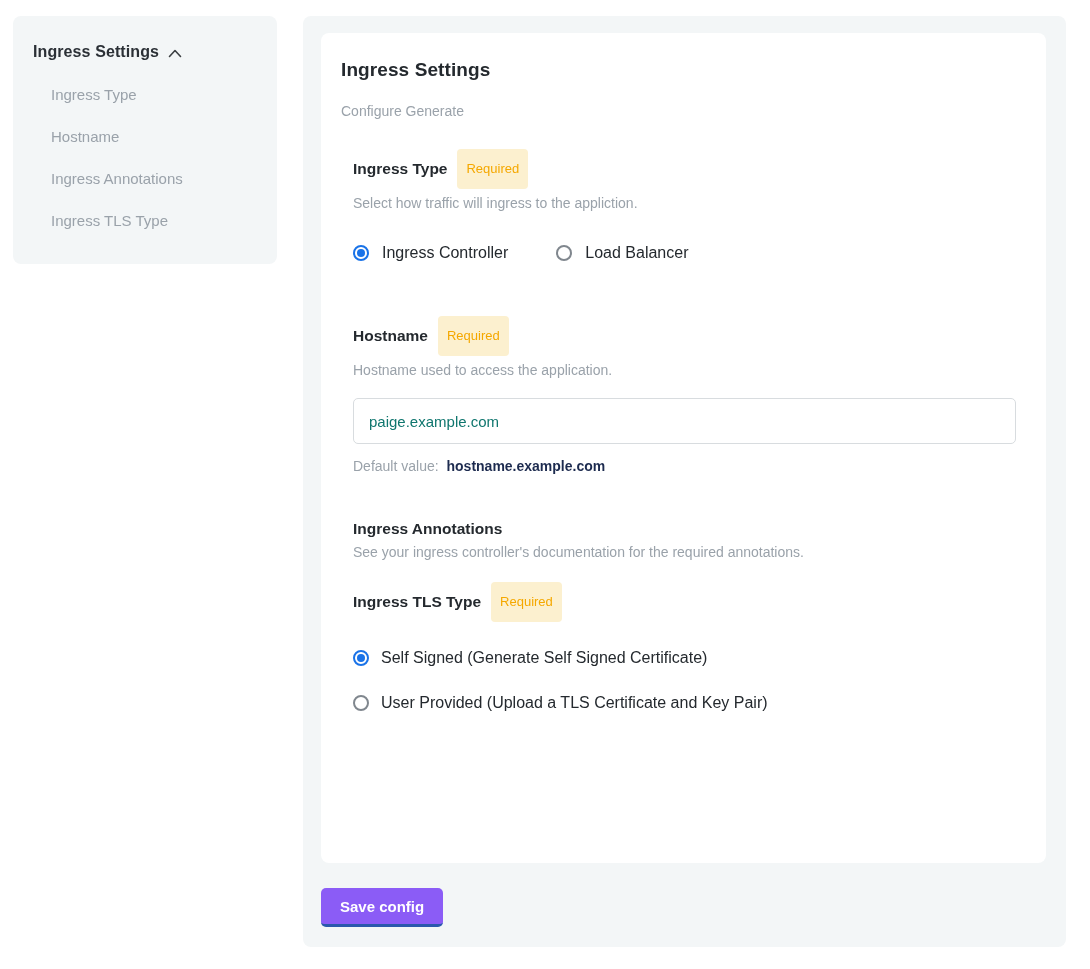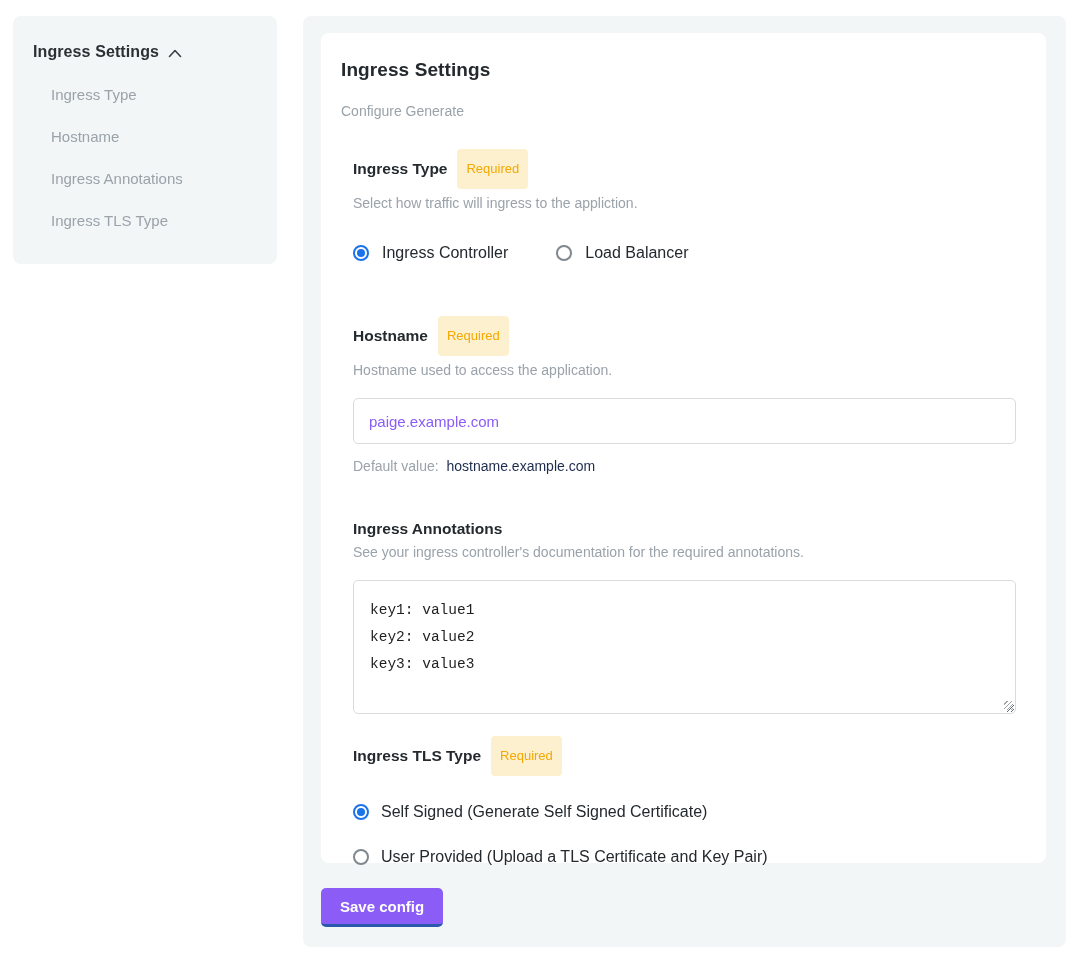--- a/index.html
+++ b/index.html
@@ -82,27 +82,27 @@
     content: ""; position: absolute; left: 2px; top: 2px;
     width: 8px; height: 8px; border-radius: 50%;
     background: #1a73e8;
   }
 
   .section-hostname { margin-top: 54px; }
   .text-input {
     display: block; margin-top: 20px;
     width: 663px; height: 46px;
     border: 1px solid #d8dcdf; border-radius: 5px;
-    padding: 0 15px; font-size: 15px; color: #8b5cf6;
+    padding: 0 15px; font-size: 15px; color: #0f766e;
     font-family: "Liberation Sans", sans-serif;
     background: #fff; outline: none;
   }
   .default-line { margin-top: 14px; font-size: 14px; }
   .default-prefix { color: #9aa2aa; }
-  .default-value { color: #1d2b4f; font-weight: normal; margin-left: 4px; }
+  .default-value { color: #1d2b4f; font-weight: bold; margin-left: 4px; }
 
   .section-annotations { margin-top: 46px; }
   .textarea-wrap { position: relative; width: 663px; margin-top: 20px; }
   .annotations-textarea {
     display: block; width: 663px; height: 134px;
     border: 1px solid #d8dcdf; border-radius: 5px;
     padding: 16px; font-size: 14.5px; line-height: 27px;
     font-family: "Liberation Mono", "DejaVu Sans Mono", monospace;
     color: #1f1f1f; resize: vertical; outline: none;
   }
@@ -183,26 +183,20 @@
           <span class="default-prefix">Default value:</span>
           <span class="default-value">hostname.example.com</span>
         </div>
       </div>
 
       <div class="section section-annotations">
         <div class="field-label-row">
           <span class="field-label">Ingress Annotations</span>
         </div>
         <div class="field-desc">See your ingress controller's documentation for the required annotations.</div>
-        <div class="textarea-wrap">
-          <textarea class="annotations-textarea" spellcheck="false" style="">key1: value1
-key2: value2
-key3: value3</textarea>
-          <div class="resize-handle"></div>
-        </div>
       </div>
 
       <div class="section section-tls">
         <div class="field-label-row">
           <span class="field-label">Ingress TLS Type</span>
           <span class="badge">Required</span>
         </div>
         <div class="radio-stack">
           <label class="radio-option">
             <span class="radio checked"></span>

